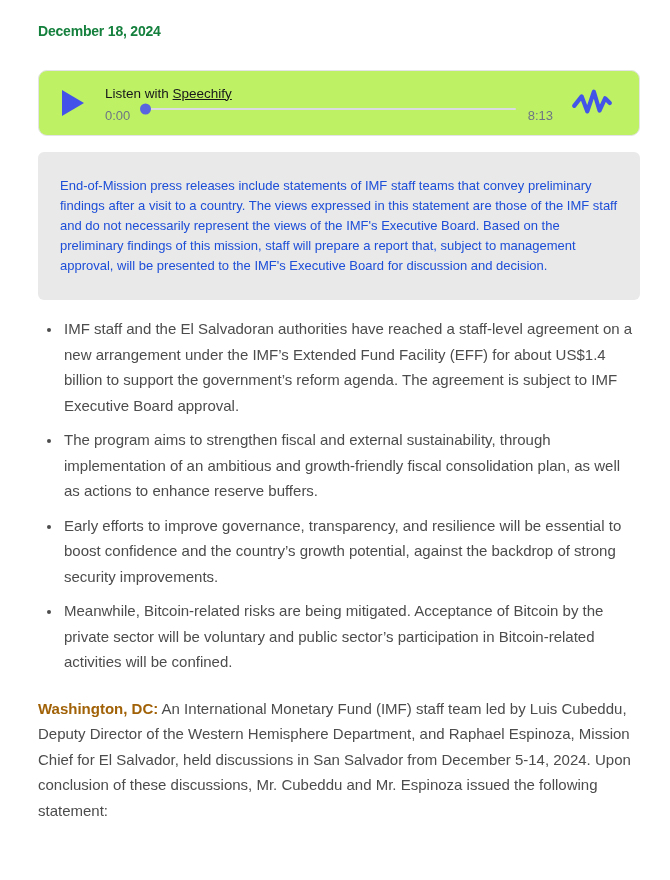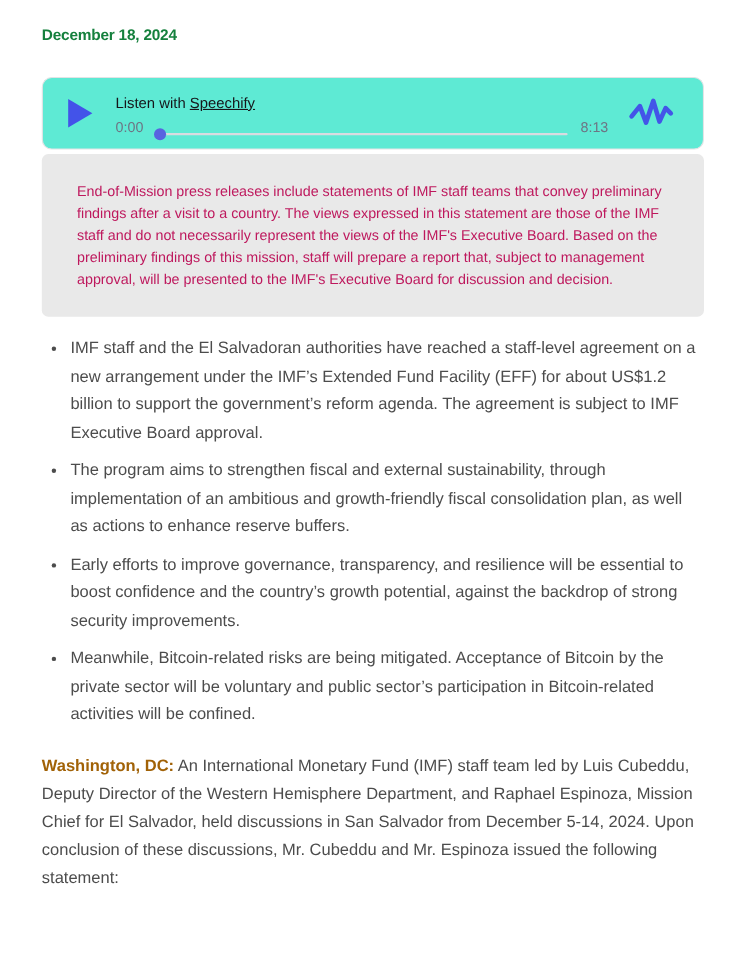--- a/index.html
+++ b/index.html
@@ -31,57 +31,57 @@
   
   .player {
     margin-top: 31px;
     height: 66px;
     border: 1px solid #e3e3e5;
     border-radius: 9px;
     display: flex;
     align-items: center;
     padding: 0 22px;
     gap: 18px;
-    background: #5eead4;
+    background: #bef264;
   }
   .play-btn {
     background: none; border: none; cursor: pointer;
     width: 26px; height: 28px; flex: 0 0 auto;
     display: flex; align-items: center;
   }
   .player-mid { flex: 1; display: flex; flex-direction: column; gap: 7px; padding-top: 2px; }
   .listen-row { font-size: 13.5px; color: #16161a; }
   .listen-row a {
     color: #16161a; text-decoration: underline; cursor: pointer;
   }
   .progress-row {
-    display: flex; align-items: flex-end; gap: 12px;
+    display: flex; align-items: flex-start; gap: 12px;
     font-size: 13px; color: #6d7584;
   }
   .track {
     flex: 1; height: 2px; background: #d9dbe0;
     border-radius: 1px; position: relative; cursor: pointer;
   }
   .thumb {
     position: absolute; left: -2px; top: 50%;
     transform: translateY(-50%);
     width: 11px; height: 11px; border-radius: 50%;
     background: #5864e0; cursor: pointer;
   }
   .logo { flex: 0 0 auto; display: flex; align-items: center; padding-right: 4px; }
 
   
   .disclaimer {
-    margin-top: 4px;
+    margin-top: 16px;
     background: #e9e9e9;
     border-radius: 6px;
-    padding: 24px 32px;
+    padding: 24px 22px;
     font-size: 13px;
     line-height: 20px;
-    color: #be185d;
+    color: #1d4ed8;
     max-width: 622px;
   }
 
   
   ul.bullets {
     margin-top: 16px;
     padding-left: 24px;
     max-width: 604px;
   }
   ul.bullets li {
@@ -134,21 +134,21 @@
         <polyline points="3,19 11,9 17,25 24,4 30,24 36,11 41,16" fill="none" stroke="#4355e8" stroke-width="4.5" stroke-linecap="round" stroke-linejoin="round"></polyline>
       </svg>
     </span>
   </div>
 
   <div class="disclaimer">
     <p>End-of-Mission press releases include statements of IMF staff teams that convey preliminary findings after a visit to a country. The views expressed in this statement are those of the IMF staff and do not necessarily represent the views of the IMF's Executive Board.  Based on the preliminary findings of this mission, staff will prepare a report that, subject to management approval, will be presented to the IMF's Executive Board for discussion and decision.</p>
   </div>
 
   <ul class="bullets">
-    <li>IMF staff and the El Salvadoran authorities have reached a staff-level agreement on a new arrangement under the IMF’s Extended Fund Facility (EFF) for about US$1.2 billion to support the government’s reform agenda. The agreement is subject to IMF Executive Board approval.</li>
+    <li>IMF staff and the El Salvadoran authorities have reached a staff-level agreement on a new arrangement under the IMF’s Extended Fund Facility (EFF) for about US$1.4 billion to support the government’s reform agenda. The agreement is subject to IMF Executive Board approval.</li>
     <li>The program aims to strengthen fiscal and external sustainability, through implementation of an ambitious and growth-friendly fiscal consolidation plan, as well as actions to enhance reserve buffers.</li>
     <li>Early efforts to improve governance, transparency, and resilience will be essential to boost confidence and the country’s growth potential, against the backdrop of strong security improvements.</li>
     <li>Meanwhile, Bitcoin-related risks are being mitigated. Acceptance of Bitcoin by the private sector will be voluntary and public sector’s participation in Bitcoin-related activities will be confined.</li>
   </ul>
 
   <p class="body-p"><strong>Washington, DC:</strong><span> An International Monetary Fund (IMF) staff team led by Luis Cubeddu, Deputy Director of the Western Hemisphere Department, and Raphael Espinoza, Mission Chief for El Salvador, held discussions in San Salvador from December 5-14, 2024. Upon conclusion of these discussions, Mr. Cubeddu and Mr. Espinoza issued the following statement:</span></p>
 
 </main>
 
 </body></html>

